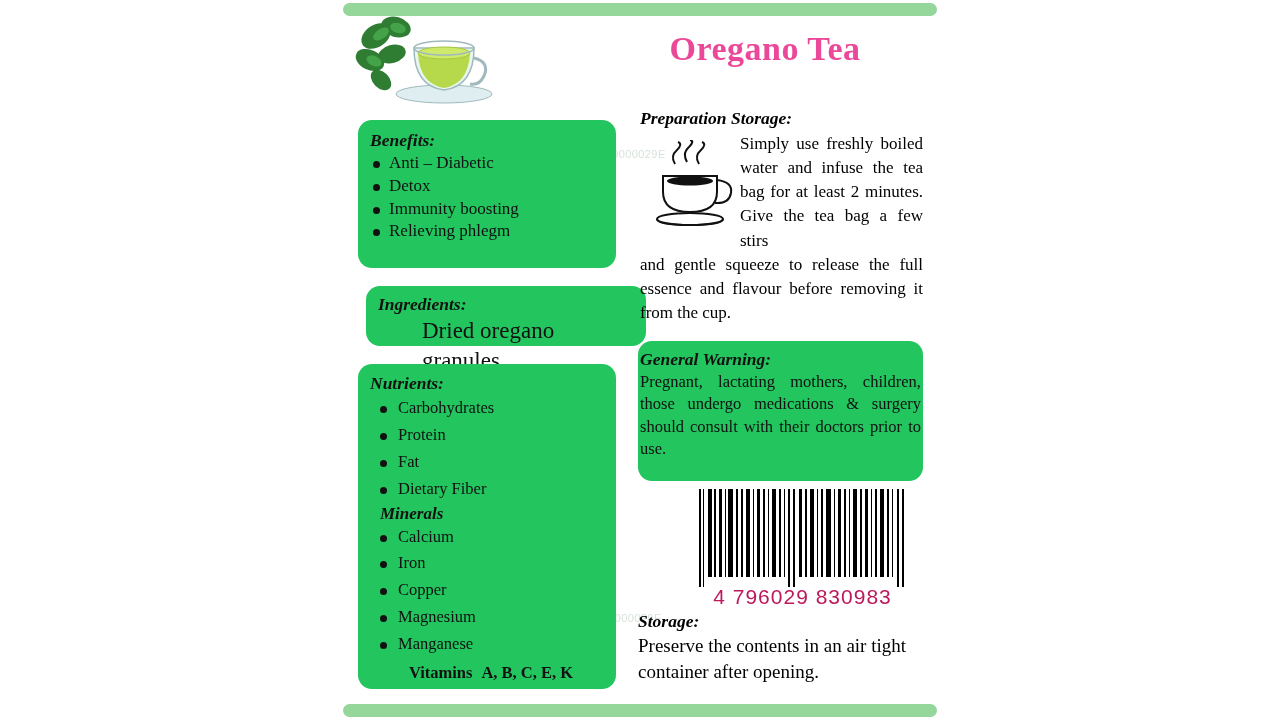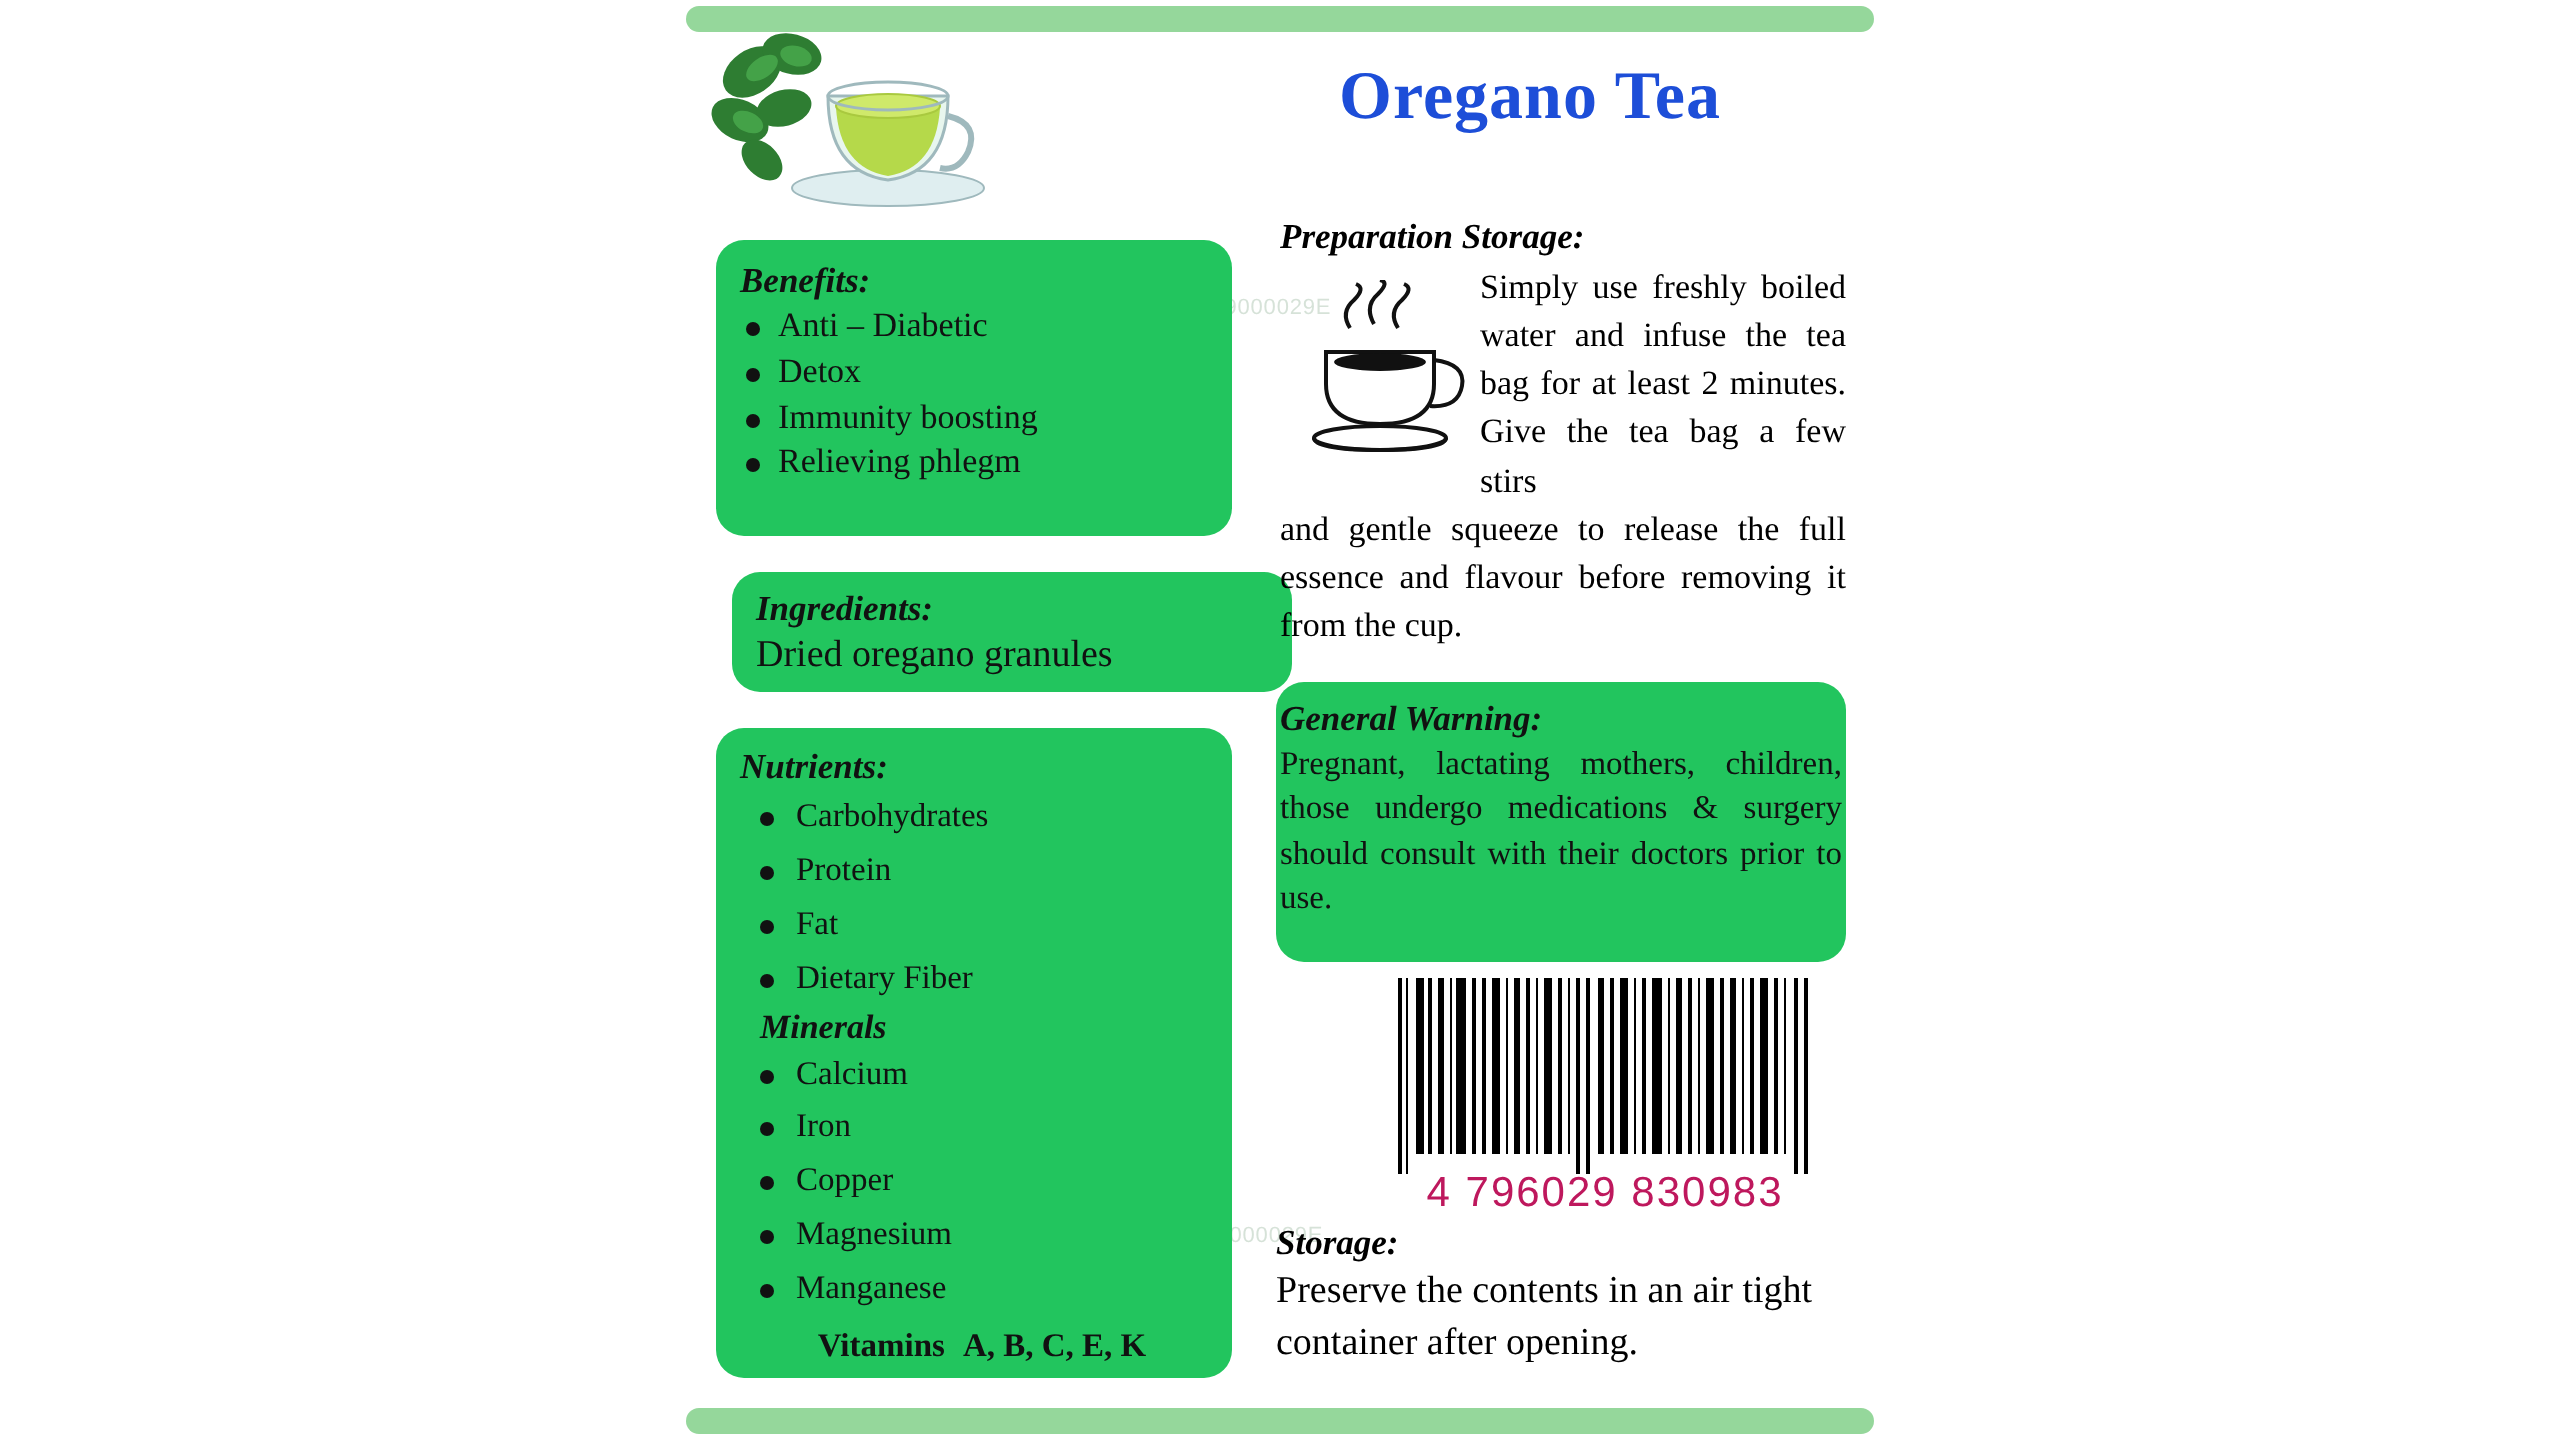--- a/index.html
+++ b/index.html
@@ -37,21 +37,21 @@
   .bottom-bar { top: 704px; }
 
   .title {
     position: absolute;
     left: 255px;
     top: 30px;
     width: 340px;
     text-align: center;
     font-size: 34px;
     font-weight: bold;
-    color: #1d4ed8;
+    color: #ec4899;
     font-family: "Liberation Serif", serif;
     letter-spacing: 0.5px;
   }
 
   
   .teacup-photo {
     position: absolute;
     left: 8px;
     top: 14px;
     width: 155px;
@@ -105,22 +105,23 @@
   }
   
   #ingredients-panel {
     left: 26px;
     top: 286px;
     width: 280px;
     height: 60px;
     padding: 8px 12px;
   }
   #ingredients-panel .body {
-    font-size: 19px;
+    font-size: 23px;
     line-height: 1.3;
+    margin-left: 44px;
   }
   
   #nutrients-panel {
     left: 18px;
     top: 364px;
     width: 258px;
     height: 325px;
     padding: 9px 12px 8px 12px;
   }
   #nutrients-panel .bullet-list li { padding-left: 28px; font-size: 16.5px; line-height: 1.63; }

